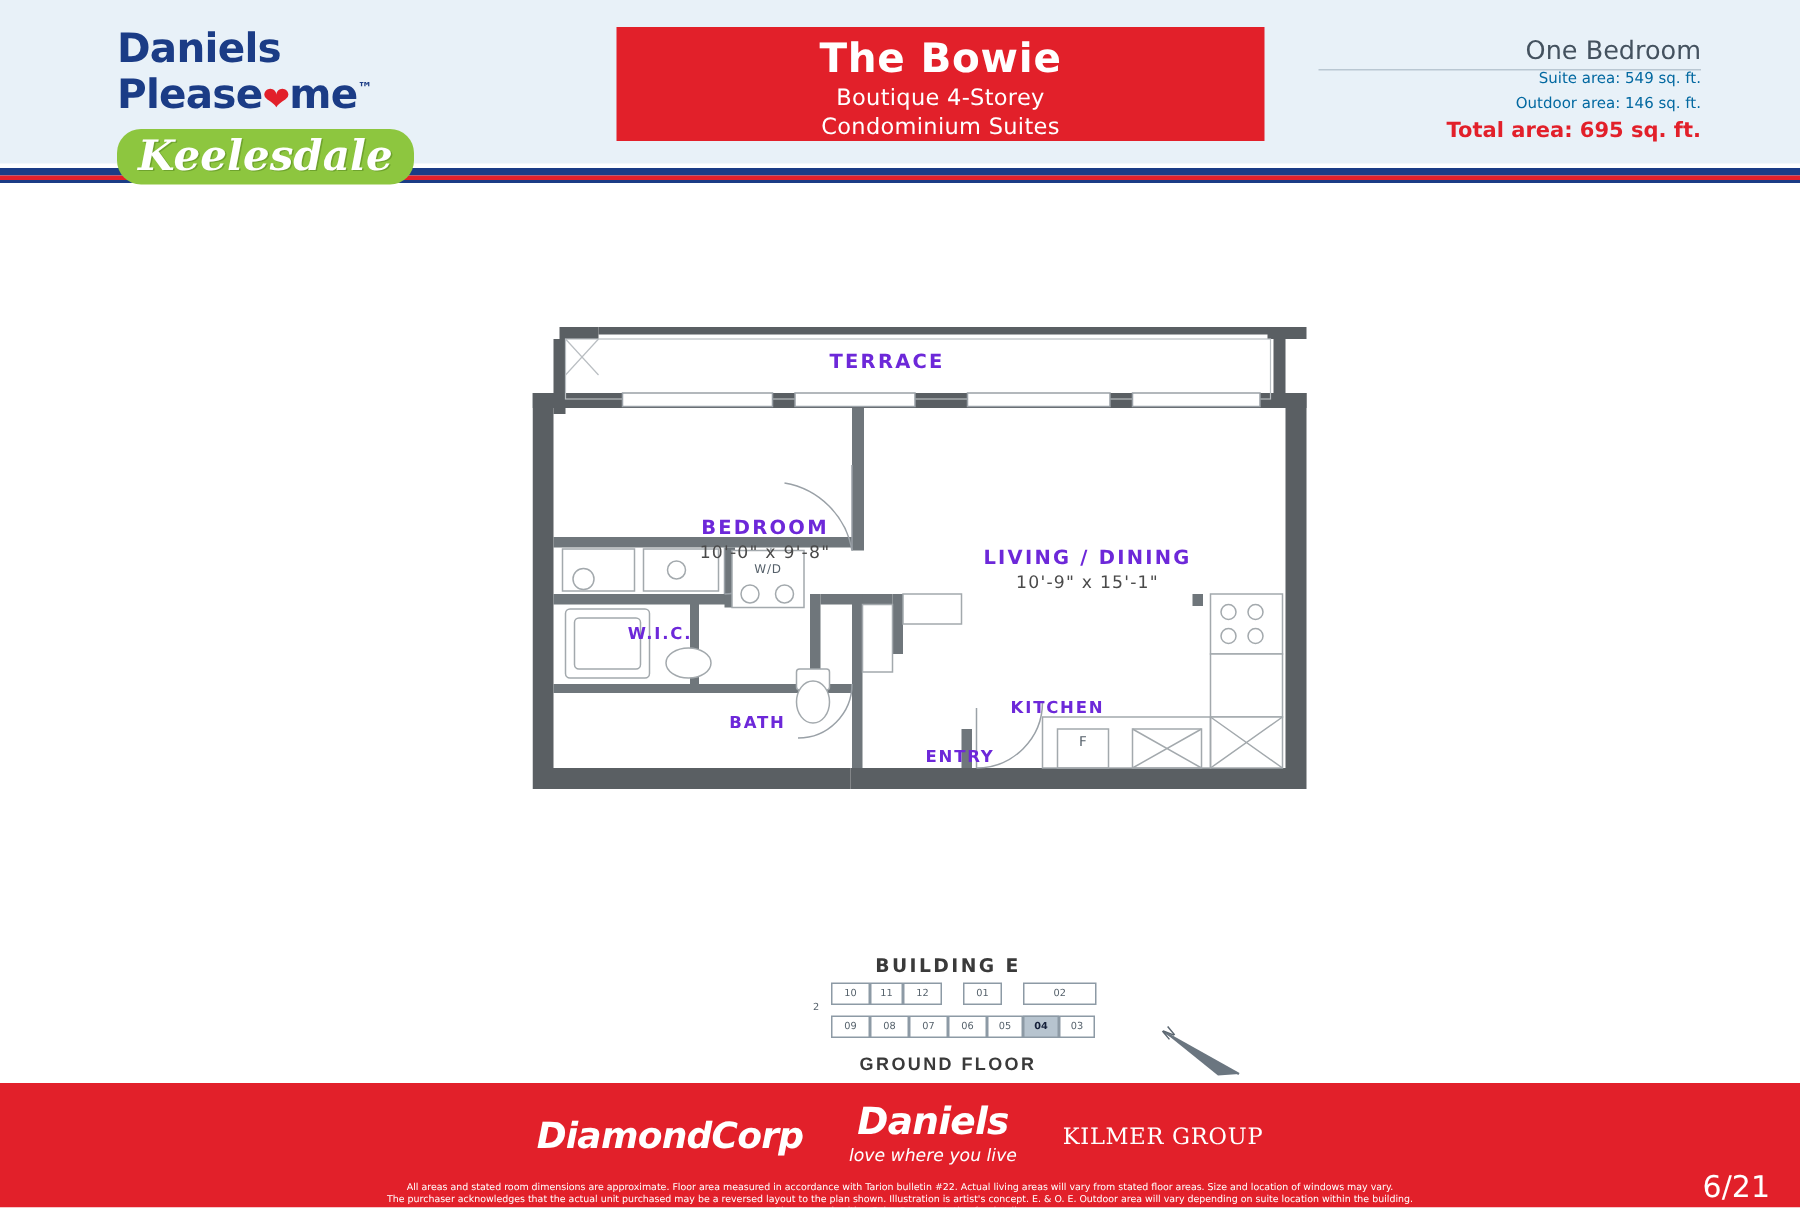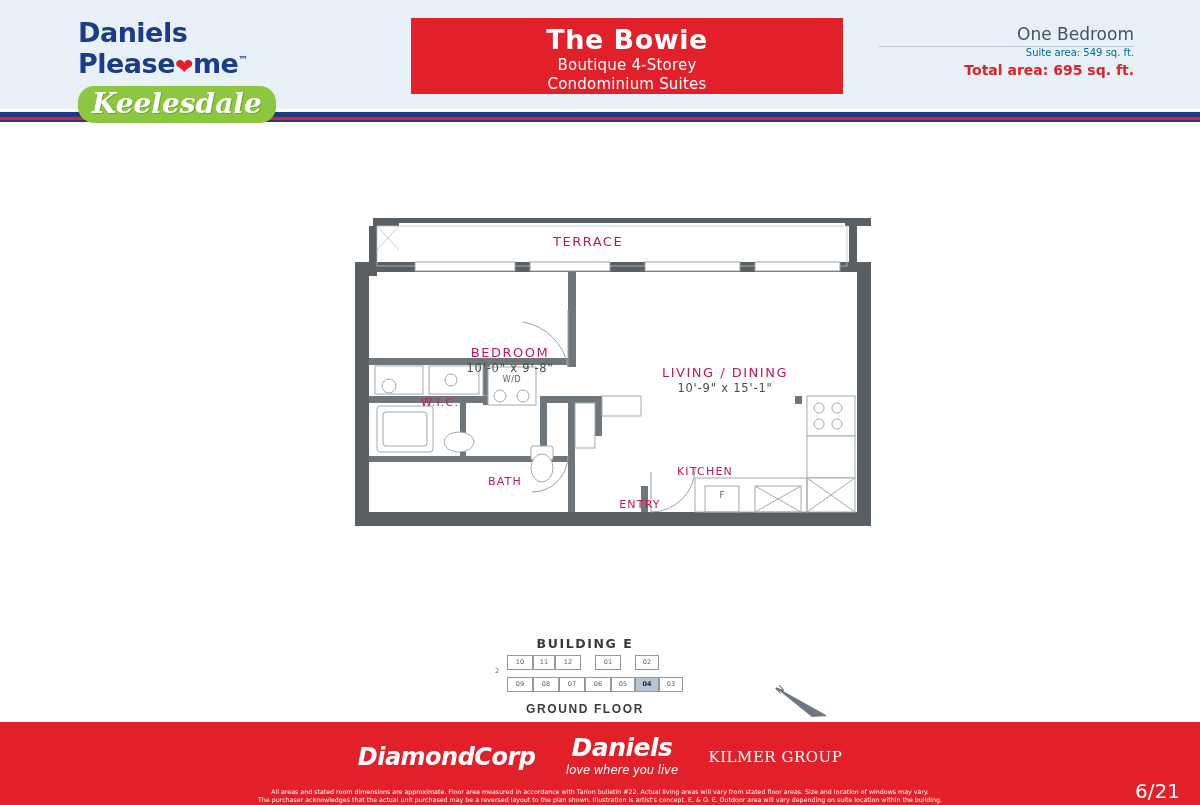--- a/index.html
+++ b/index.html
@@ -149,35 +149,35 @@
   .lbl {
     position: absolute;
     font-family: "DejaVu Sans", sans-serif;
     color: #3b3b3b;
     text-align: center;
     white-space: nowrap;
   }
   .lbl .name {
     font-size: 13px;
     letter-spacing: 1.5px;
-    font-weight: normal;
-    color: #be185d;
+    font-weight: bold;
+    color: #6d28d9;
   }
   .lbl .dim {
     font-size: 11.5px;
     letter-spacing: 0.8px;
     color: #4a4a4a;
     margin-top: 1px;
   }
   .lbl-small .name { font-size: 11px; letter-spacing: 1.2px; }
 
   
   .keyblock {
     position: absolute;
-    left: 475px; top: 636px;
+    left: 522px; top: 636px;
     width: 220px; height: 80px;
     text-align: center;
   }
   .key-title {
     font-family: "DejaVu Sans", sans-serif;
     font-weight: bold;
     font-size: 12.5px;
     letter-spacing: 1.6px;
     color: #3a3a3a;
   }
@@ -311,20 +311,21 @@
 
   <div class="title-box">
     <div class="title-main">The Bowie</div>
     <div class="title-sub">Boutique 4-Storey</div>
     <div class="title-sub">Condominium Suites</div>
   </div>
 
   <div class="info">
     <div class="info-type">One Bedroom</div>
     <div class="info-line">Suite area: 549 sq. ft.</div>
+    <div class="info-line">Outdoor area: 146 sq. ft.</div>
     <div class="info-total">Total area: 695 sq. ft.</div>
   </div>
   <div class="info-divider"></div>
 
   <div class="plan">
     <svg width="535" height="340" viewBox="0 0 535 340">
 
       <g fill="#5a5f63" stroke="none">
 
         <rect x="18" y="8" width="26" height="8"></rect>
@@ -454,21 +455,21 @@
       <div class="name">TERRACE</div>
     </div>
     <div class="lbl" style="left:65px; top:135px; width:180px;">
       <div class="name">BEDROOM</div>
       <div class="dim">10'-0" x 9'-8"</div>
     </div>
     <div class="lbl" style="left:265px; top:155px; width:210px;">
       <div class="name">LIVING / DINING</div>
       <div class="dim">10'-9" x 15'-1"</div>
     </div>
-    <div class="lbl lbl-small" style="left:20px; top:186px; width:130px;">
+    <div class="lbl lbl-small" style="left:20px; top:206px; width:130px;">
       <div class="name">W.I.C.</div>
     </div>
     <div class="lbl lbl-small" style="left:95px; top:265px; width:110px;">
       <div class="name">BATH</div>
     </div>
     <div class="lbl lbl-small" style="left:285px; top:255px; width:130px;">
       <div class="name">KITCHEN</div>
     </div>
     <div class="lbl lbl-small" style="left:240px; top:288px; width:90px;">
       <div class="name">ENTRY</div>
@@ -481,21 +482,21 @@
     </div>
   </div>
 
   <div class="keyblock">
     <div class="key-title">BUILDING E</div>
     <div class="key-map">
       <div class="key-cell" style="left:22px; top:0; width:26px;">10</div>
       <div class="key-cell" style="left:48px; top:0; width:22px;">11</div>
       <div class="key-cell" style="left:70px; top:0; width:26px;">12</div>
       <div class="key-cell" style="left:110px; top:0; width:26px;">01</div>
-      <div class="key-cell" style="left:150px; top:0; width:24px;">02</div>
+      <div class="key-cell" style="left:150px; top:0; width:49px;">02</div>
 
       <div class="key-cell" style="left:22px; top:22px; width:26px;">09</div>
       <div class="key-cell" style="left:48px; top:22px; width:26px;">08</div>
       <div class="key-cell" style="left:74px; top:22px; width:26px;">07</div>
       <div class="key-cell" style="left:100px; top:22px; width:26px;">06</div>
       <div class="key-cell" style="left:126px; top:22px; width:24px;">05</div>
       <div class="key-cell hi" style="left:150px; top:22px; width:24px;">04</div>
       <div class="key-cell" style="left:174px; top:22px; width:24px;">03</div>
 
       <div class="key-cell" style="left:4px; top:10px; width:16px; border:none; background:transparent;">2</div>

